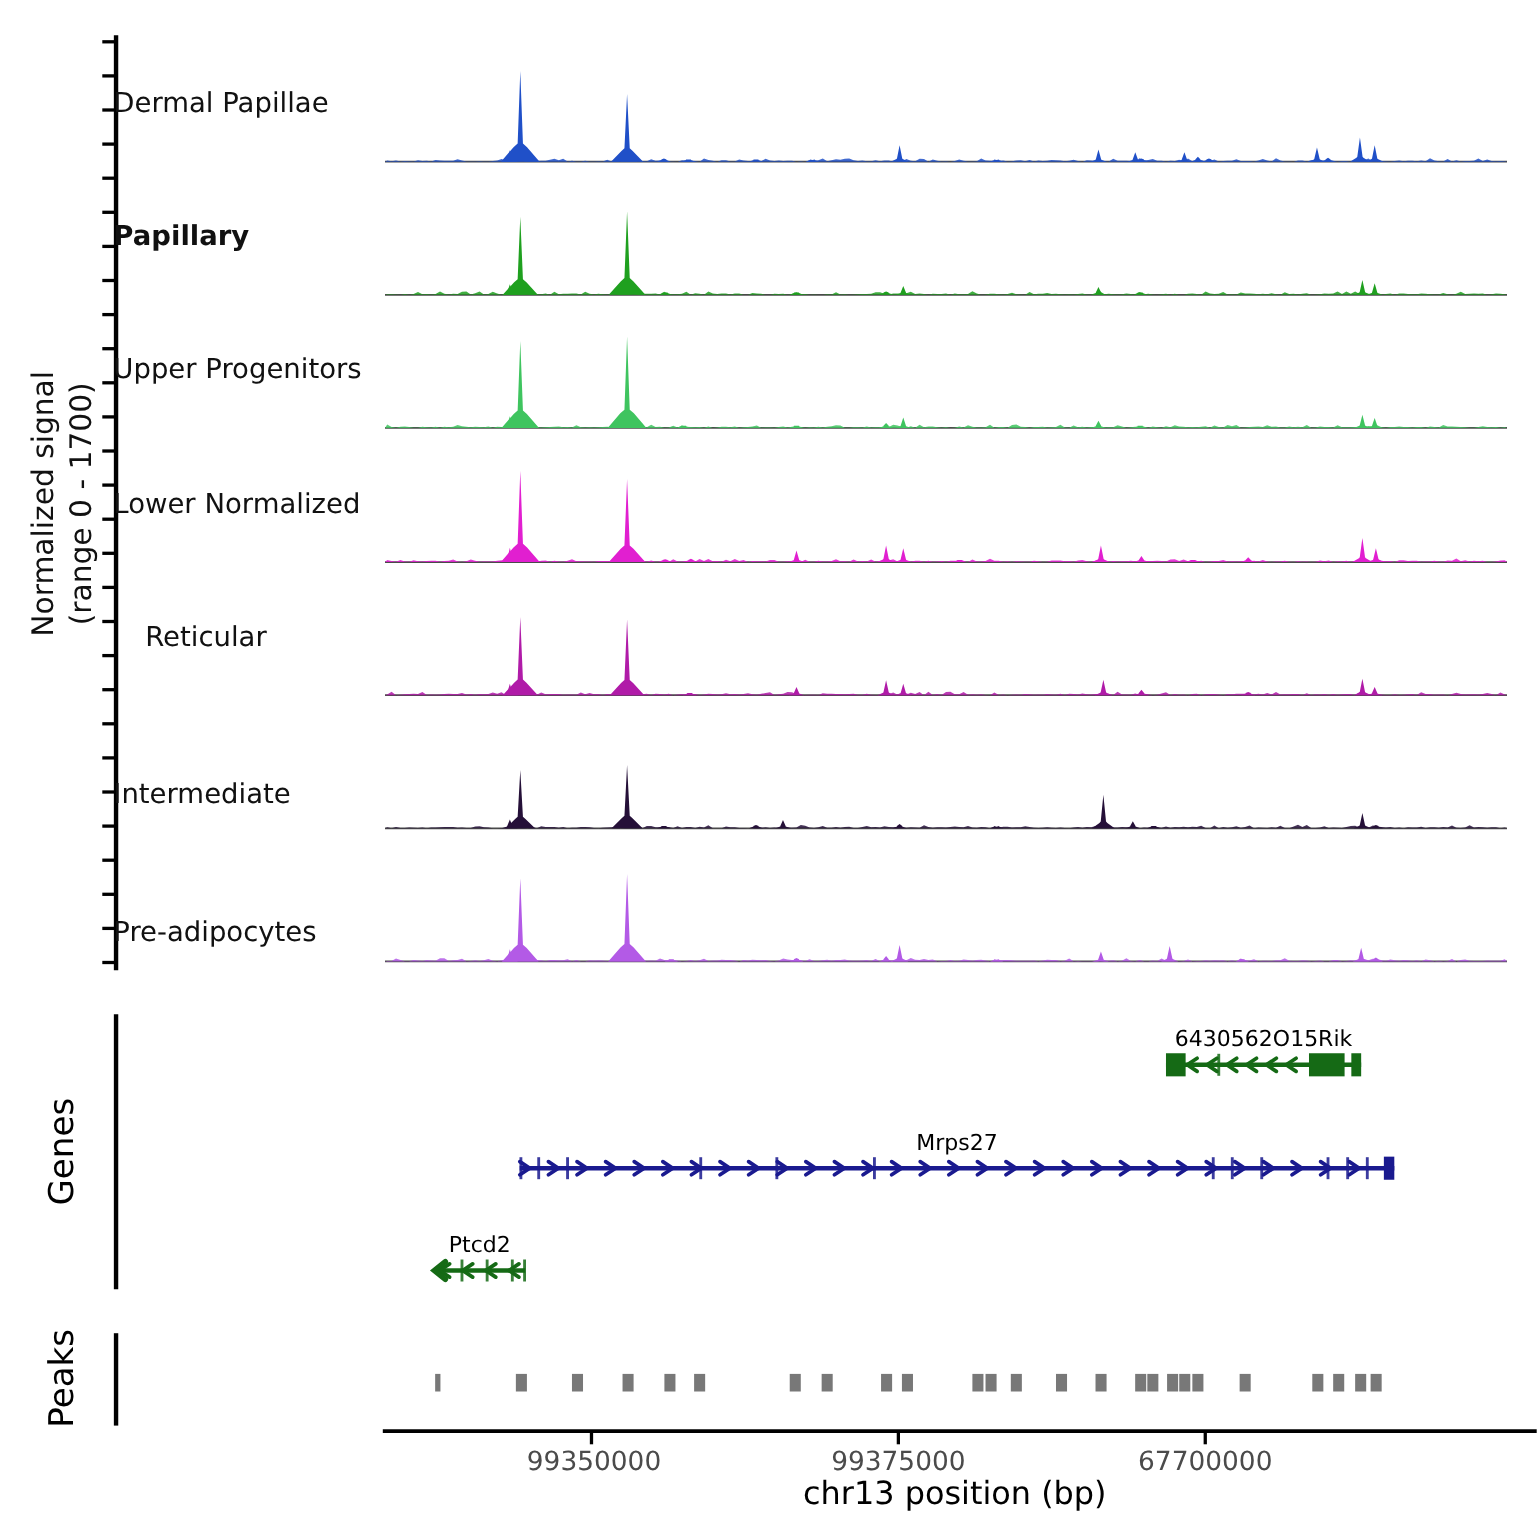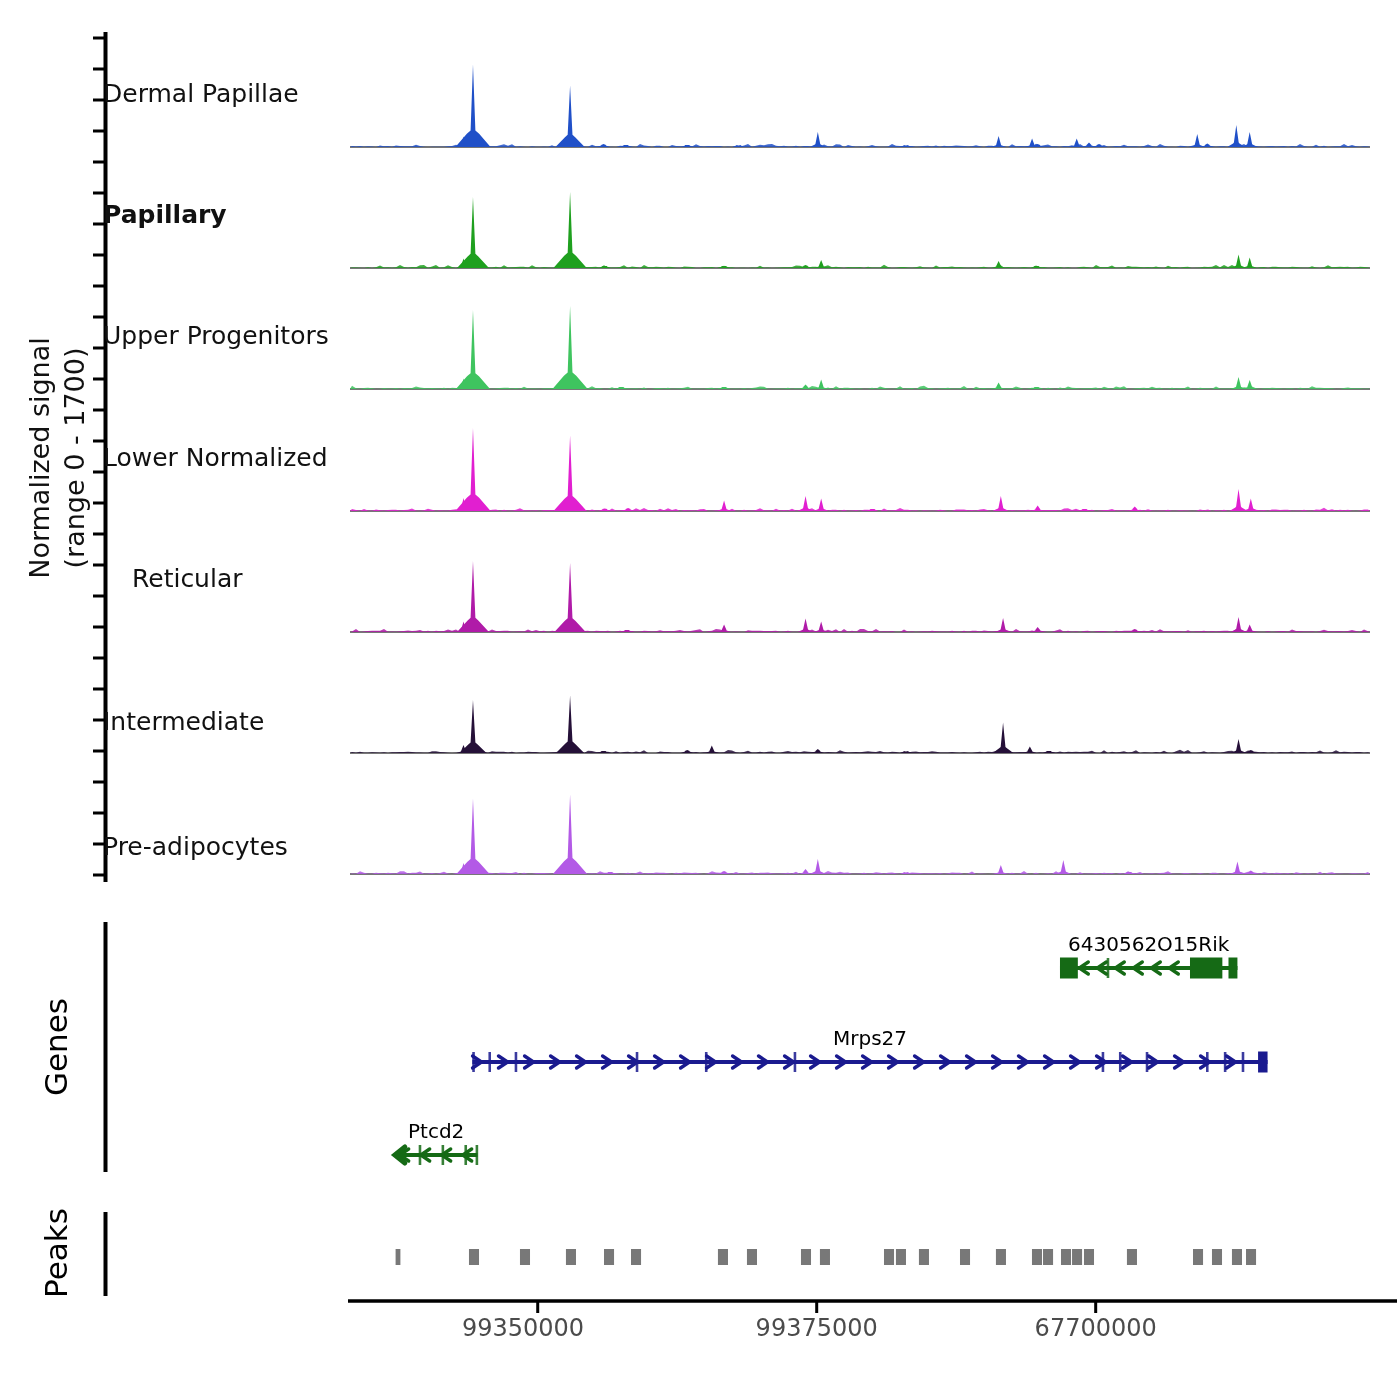--- a/index.html
+++ b/index.html
@@ -284,23 +284,24 @@
     </svg>
 
   <div class="rot" id="ylab">
     <div>Normalized signal</div>
     <div>(range 0 - 1700)</div>
   </div>
 
   <div class="rot" id="geneslab">Genes</div>
   <div class="rot" id="peakslab">Peaks</div>
 
+  <div id="xtitle">chr13 position (bp)</div>
 <div class="track-label" style="top: 79px;">Dermal Papillae</div>
     <div class="track-label" style="top: 200px; font-weight: bold;">Papillary</div>
     <div class="track-label" style="top: 321px;">Upper Progenitors</div>
     <div class="track-label" style="top: 443px;">Lower Normalized</div>
     <div class="track-label" style="top: 564px; margin-left: 29px;">Reticular</div>
     <div class="track-label" style="top: 707px;">Intermediate</div>
     <div class="track-label" style="top: 832px;">Pre-adipocytes</div>
-    <div class="xtick" style="left: 523px;">99350000</div>
+    <div class="xtick" style="left: 540px;">99350000</div>
     <div class="xtick" style="left: 816.702px;">99375000</div>
     <div class="xtick" style="left: 1095.69px;">67700000</div>
   </div>
 
 </body></html>

